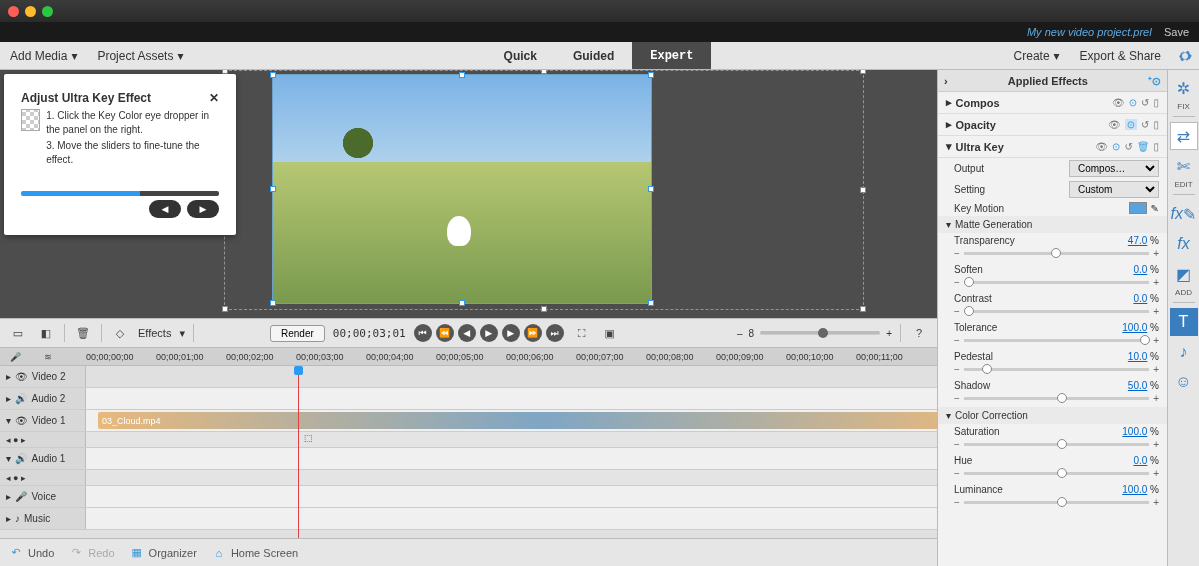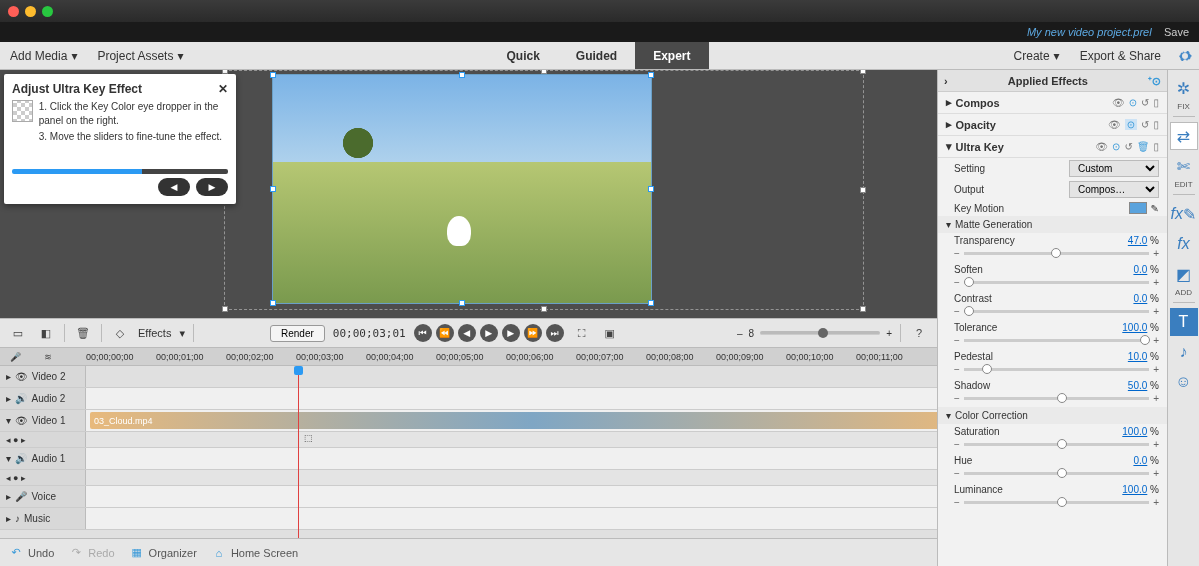--- a/index.html
+++ b/index.html
@@ -10,26 +10,26 @@
 .dot { width: 11px; height: 11px; border-radius: 50%; }
 .dot.r { background:#ff5f57;} .dot.y{background:#febc2e;} .dot.g{background:#28c840;}
 .topbar { height: 20px; background: #1a1a1a; display:flex; align-items:center; justify-content: space-between; padding:0 10px; color:#bbb; font-style: italic;}
 .topbar .proj { color:#5da9e2;font-style:italic;}
 .topbar .save { font-style: normal; color:#ccc;}
 .menubar { height: 28px; background: #e6e6e6; display:flex; align-items:center; justify-content:space-between; border-bottom:1px solid #bbb; }
 .menubar .left, .menubar .right { display:flex; align-items:center; height:100%; }
 .menubar .menuitem { padding:0 10px; height:100%; display:flex; align-items:center; gap:4px; font-size:12px; cursor:pointer;}
 .modes { display:flex; height:100%; }
 .mode { padding:0 18px; display:flex; align-items:center; font-weight:bold; font-size:12px; cursor:pointer;}
-.mode.active { background:#4a4a4a; color:#fff; }
+.mode.active { background:#4a4a4a; color:#fff;font-family:Liberation Mono, monospace; }
 .gearbox { width:28px; display:flex; align-items:center; justify-content:center; }
 .main { flex:1; display:flex; min-height:0;}
 .stage-wrap { flex:1; display:flex; flex-direction:column; background:#4d4d4d; min-width:0;}
 .stage { flex:1; position:relative; overflow:hidden;}
-.hint { position:absolute; top:4px; left:4px; width:232px; background:#fff; border-radius:2px; box-shadow:0 2px 6px rgba(0,0,0,.4); padding:8px; z-index:10;}
+.hint { position:absolute; top:4px; left:4px; width:232px; background:#fff; border-radius:2px; box-shadow:0 2px 6px rgba(0,0,0,.4); padding:17px; z-index:10;}
 .hint .hh { display:flex; justify-content:space-between; font-weight:bold; font-size:12px; margin-bottom:4px;}
 .hint .hbody { display:flex; gap:6px; font-size:10px; line-height:1.35;}
 .hint .thumb { width:28px; height:22px; background:repeating-conic-gradient(#ccc 0 25%, #fff 0 50%) 0/8px 8px; border:1px solid #aaa;}
 .hint .steps p{ margin-bottom:3px;}
 .hint .bar { height:5px; background:linear-gradient(to right,#2b9af3 60%,#444 60%); margin-top:22px; border-radius:2px;}
 .hint .nav { display:flex; gap:6px; justify-content:flex-end; margin-top:4px;}
 .hint .nav button{ width:32px; height:18px; background:#333; color:#fff; border:none; border-radius:9px; font-size:9px;}
 .preview { position:absolute; left:272px; top:4px; right:10px; bottom:10px; }
 .canvas { position:absolute; left:0; top:0; width:380px; height:230px; border:1px solid #6aa0c7;}
 .sky { height:38%; background:linear-gradient(#7bb3e6,#aed1ec);}
@@ -267,21 +267,21 @@
             </div>
             <div class="tbody"></div>
           </div>
         <div class="track">
             <div class="thdr">
               <span>▾</span>
               <span>👁</span>
               <span>Video 1</span>
             </div>
           <div class="tbody">
-              <div class="clip vid" style="left:4px;width:884px">03_Cloud.mp4</div>
+              <div class="clip vid" style="left:12px;width:884px">03_Cloud.mp4</div>
             </div>
           </div>
         <div class="track sub">
             <div class="thdr">◂ ● ▸</div>
             <div class="tbody" style="background:#e4e4e4">
               <span style="position:absolute;left:218px;top:1px;font-size:9px">⬚</span>
             </div>
           </div>
         <div class="track">
             <div class="thdr">
@@ -370,26 +370,26 @@
           </div>
           <div class="fxicons">
             <span>👁</span>
             <span style="color:#3a9ad9">⊙</span>
             <span>↺</span>
             <span style="color:#3a9ad9">🗑</span>
             <span>▯</span>
           </div>
         </div>
       <div class="prop">
+          <span>Output</span>
+          <select class="sel"><option>Compos…</option></select>
+        </div>
+      <div class="prop">
           <span>Setting</span>
           <select class="sel"><option>Custom</option></select>
-        </div>
-      <div class="prop">
-          <span>Output</span>
-          <select class="sel"><option>Compos…</option></select>
         </div>
       <div class="prop">
           <span>Key Motion</span>
           <span style="display:flex;gap:4px;align-items:center">
             <span class="swatch"></span>
             <span>✎</span>
           </span>
         </div>
       <div class="grp">
           <span>▾</span>

